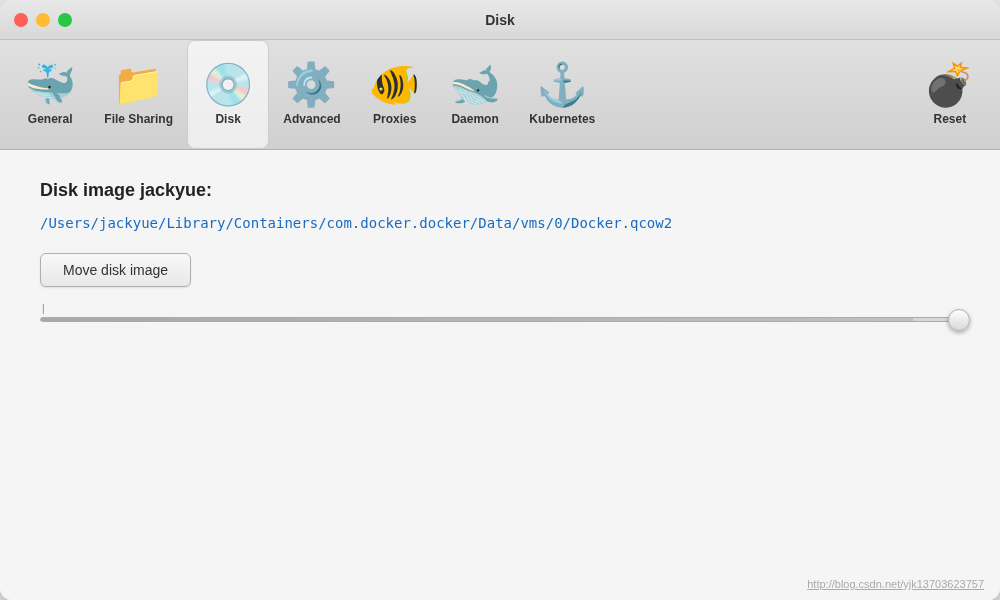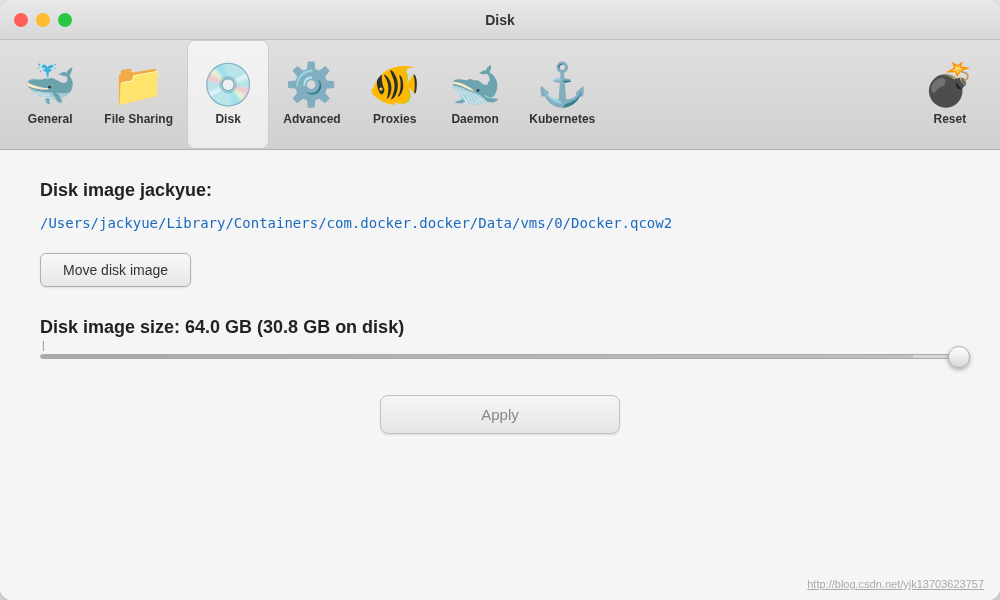--- a/index.html
+++ b/index.html
@@ -270,28 +270,24 @@
 </div>
 
 <div class="content">
   <div class="section-label">Disk image jackyue:</div>
   <div class="disk-path">/Users/jackyue/Library/Containers/com.docker.docker/Data/vms/0/Docker.qcow2</div>
 
   <div class="button-row">
     <button class="mac-button">Move disk image</button>
   </div>
 
-  <div class="size-label">Disk image size: 64.0 GB (30.8 GB on disk)</div>
 
   <div class="slider-container">
     <span class="slider-min-mark">|</span>
     <div class="slider-track">
       <div class="slider-filled"></div>
       <div class="slider-thumb"></div>
     </div>
   </div>
 
-  <div class="apply-btn-container">
-    <button class="apply-btn">Apply</button>
-  </div>
 
   <div class="watermark">http://blog.csdn.net/yjk13703623757</div>
 </div>
 
 </body></html>

